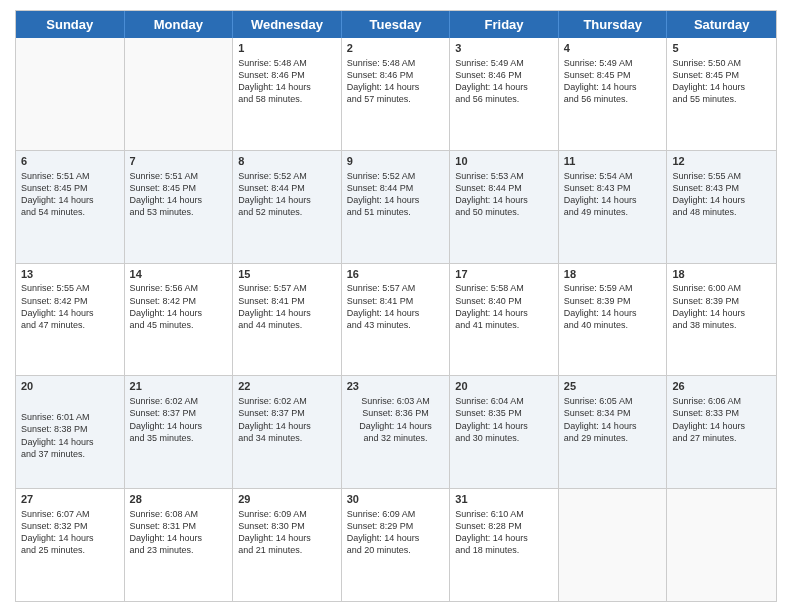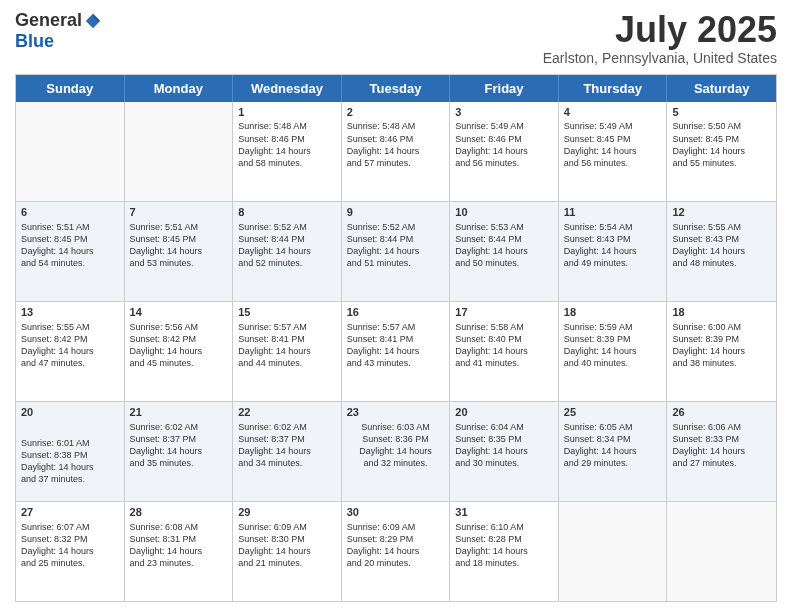--- a/index.html
+++ b/index.html
@@ -123,38 +123,20 @@
     .cell-detail {
       font-size: 9px;
       color: #333;
       line-height: 1.35;
     }
   </style>
 </head>
 <body>
 
 <div class="page">
-  <div class="header">
-    <div class="logo">
-      <div class="logo-text">
-        <span class="logo-general">General</span>
-        <svg class="logo-icon" viewBox="0 0 20 20">
-          <path d="M10 2 L18 10 L10 18 L2 10 Z" fill="#2a6db5"></path>
-          <path d="M10 2 L18 10 L14 10 L10 6 Z" fill="#1a5fa8"></path>
-        </svg>
-      </div>
-      <div>
-        <span class="logo-blue">Blue</span>
-      </div>
-    </div>
-    <div class="title-area">
-      <div class="month-title">July 2025</div>
-      <div class="location">Earlston, Pennsylvania, United States</div>
-    </div>
-  </div>
 
   <div class="calendar">
     <div class="calendar-header">
     <div class="cal-header-cell">Sunday</div>
         <div class="cal-header-cell">Monday</div>
         <div class="cal-header-cell">Wednesday</div>
         <div class="cal-header-cell">Tuesday</div>
         <div class="cal-header-cell">Friday</div>
         <div class="cal-header-cell">Thursday</div>
         <div class="cal-header-cell">Saturday</div>

